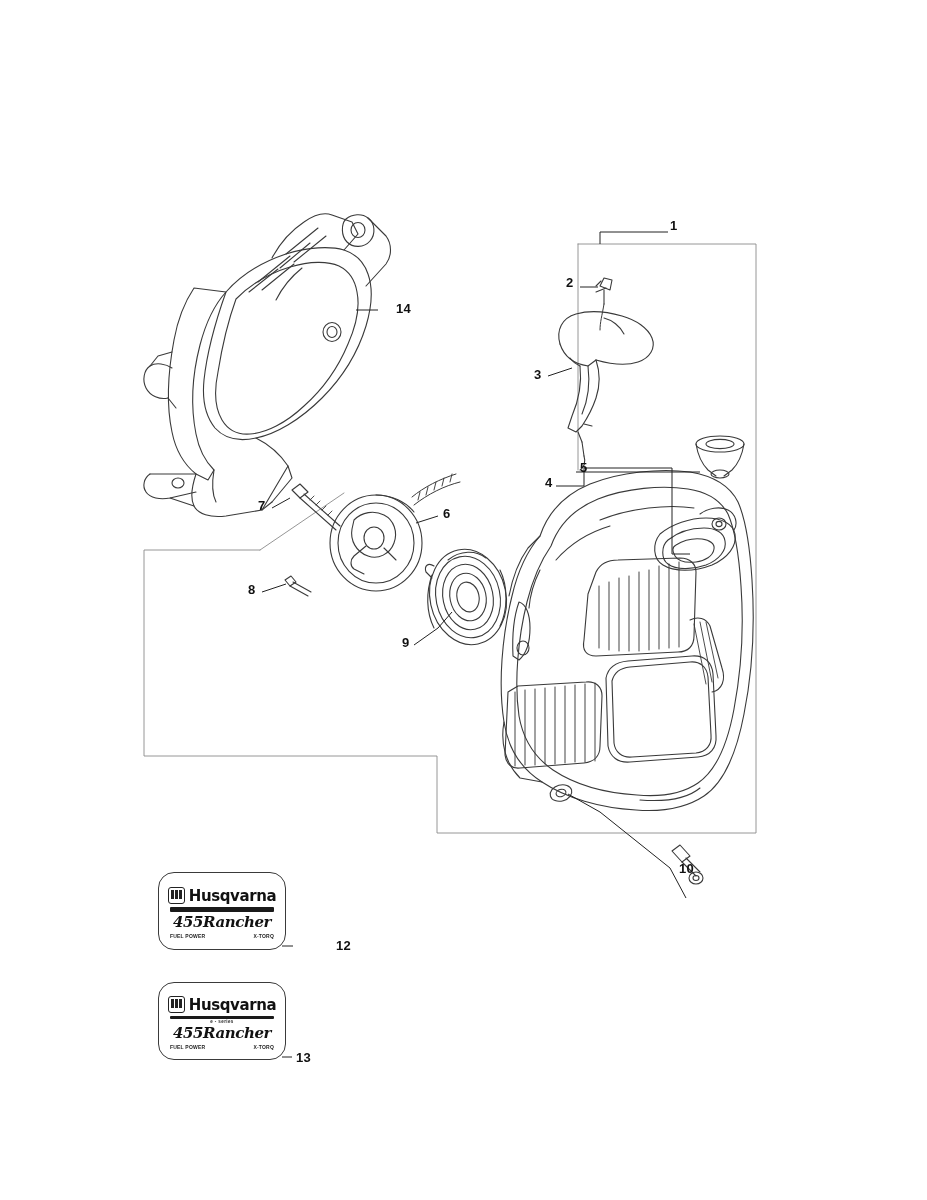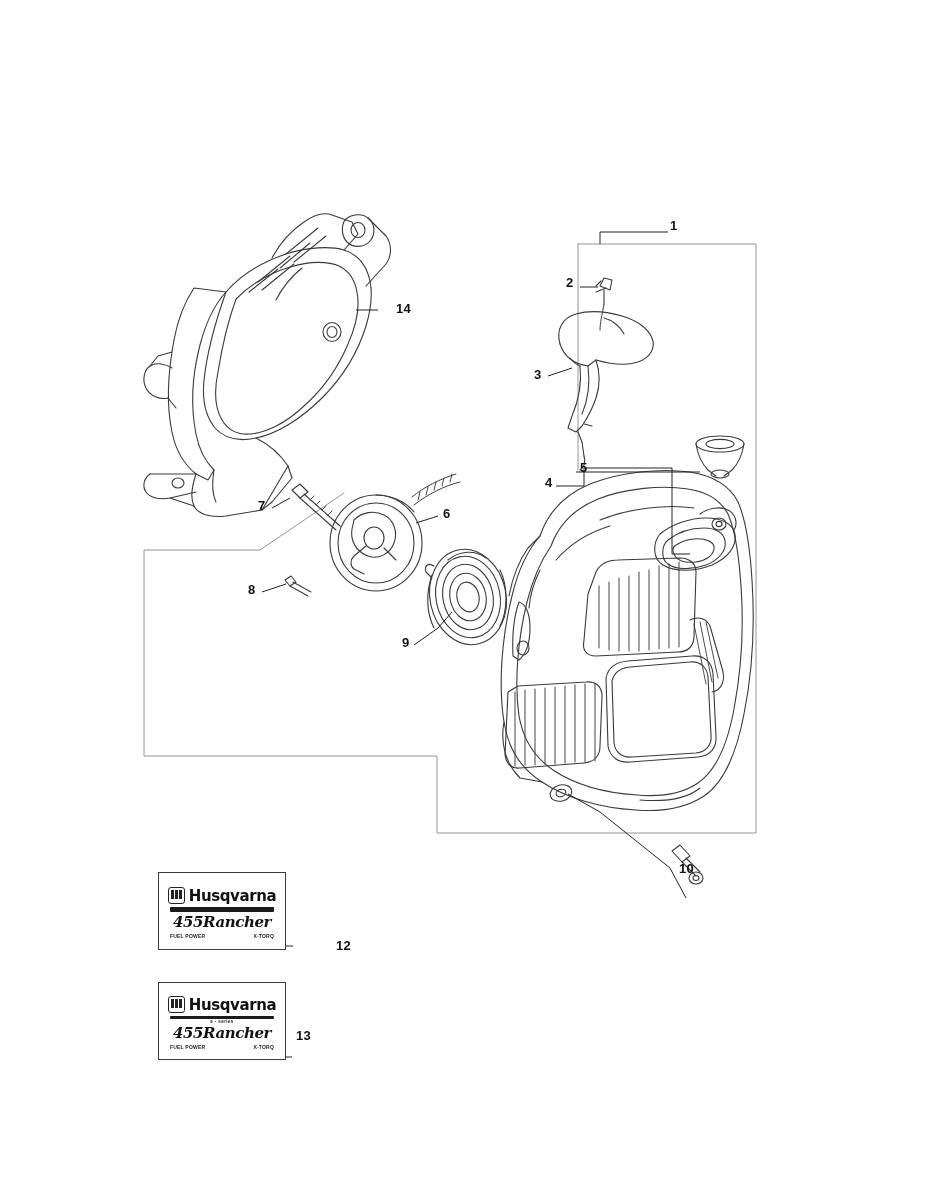--- a/index.html
+++ b/index.html
@@ -32,21 +32,21 @@
     font-weight: 700;
     color: #111;
     letter-spacing: 0.2px;
     line-height: 1;
     white-space: nowrap;
   }
   .decal {
     position: absolute;
     box-sizing: border-box;
     border: 1.4px solid #3a3a3a;
-    border-radius: 0;
+    border-radius: 16px;
     background: #ffffff;
     overflow: hidden;
   }
   .decal-inner {
     position: absolute;
     inset: 0;
     display: flex;
     flex-direction: column;
     align-items: center;
     justify-content: center;
@@ -392,21 +392,21 @@
   <div class="callout" style="left:566px; top:276px;">2</div>
   <div class="callout" style="left:534px; top:368px;">3</div>
   <div class="callout" style="left:545px; top:476px;">4</div>
   <div class="callout" style="left:580px; top:461px;">5</div>
   <div class="callout" style="left:443px; top:507px;">6</div>
   <div class="callout" style="left:258px; top:499px;">7</div>
   <div class="callout" style="left:248px; top:583px;">8</div>
   <div class="callout" style="left:402px; top:636px;">9</div>
   <div class="callout" style="left:679px; top:862px;">10</div>
   <div class="callout" style="left:297px; top:939px;margin-left:39px;">12</div>
-  <div class="callout" style="left:296px; top:1029px;text-align:right;">13</div>
+  <div class="callout" style="left:296px; top:1051px;text-align:right;">13</div>
   <div class="callout" style="left:396px; top:302px;">14</div>
 
   <div class="decal" style="left:158px; top:872px; width:128px; height:78px;">
     <div class="decal-inner">
       <div class="decal-brandrow">
         <div class="decal-crown"></div>
         <div class="decal-brand">Husqvarna</div>
       </div>
       <div class="decal-bar"></div>
       <div class="decal-model">

